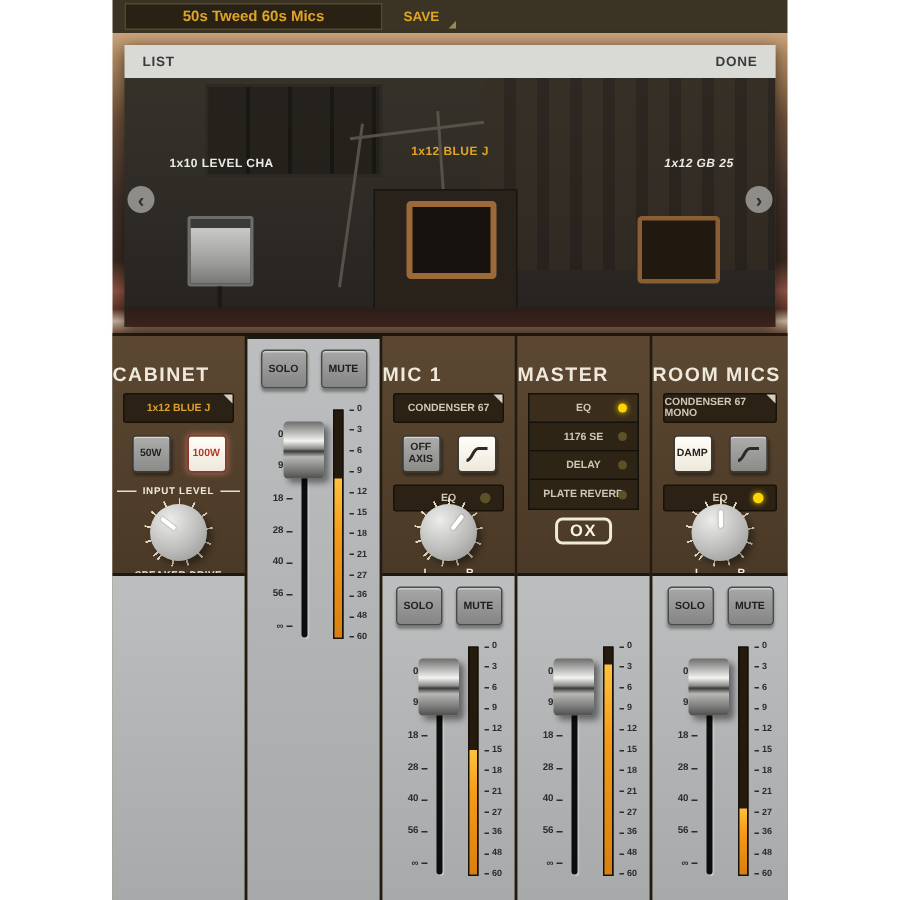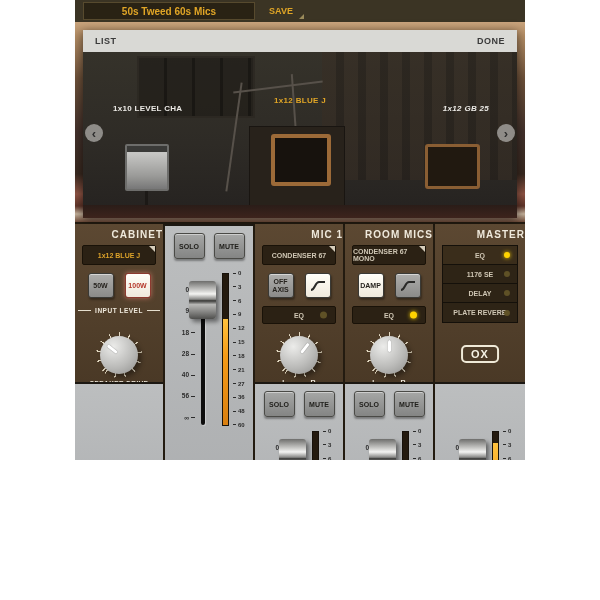--- a/index.html
+++ b/index.html
@@ -1,17 +1,17 @@
 <!DOCTYPE html>
 <html><head>
 <meta charset="utf-8">
 <style>
   * { box-sizing: border-box; margin: 0; padding: 0; }
   html,body { width:600px; height:600px; background:#ffffff; font-family:"Liberation Sans", sans-serif; }
-  .stage { position:relative; width:600px; height:460px; background:#fff; overflow:hidden; }
+  .stage { position:relative; width:600px; height:600px; background:#fff; overflow:hidden; }
   .app { position:absolute; left:75px; top:0; width:450px; height:600px; }
 
   
   .topbar { height:22px; background:#3b3424; display:flex; align-items:stretch; }
   .preset { width:172px; margin:2px 0 2px 8px; background:#292214; border:1px solid #574a2e;
             color:#e0a526; font-size:10px; font-weight:bold; display:flex; align-items:center; justify-content:center; }
   .save { width:52px; position:relative; color:#e0a526; font-size:9px; font-weight:bold;
           display:flex; align-items:center; justify-content:center; }
   .save::after { content:""; position:absolute; right:3px; bottom:3px;
                  border-bottom:5px solid #9a8a5a; border-left:5px solid transparent; }
@@ -58,21 +58,21 @@
          font-size:13px; font-weight:bold; line-height:1; }
   .nav.prev { left:2px; } .nav.next { right:2px; }
 
   
   .mixer { display:flex; height:378px; background:#4f3e29; border-top:2px solid #231b10; }
   .col { width:90px; display:flex; flex-direction:column; border-right:2px solid #231b10; }
   .col:last-child { border-right:none; }
   .col-brown { height:158px; position:relative; background:linear-gradient(#5c4832,#4a3926); }
   .col-gray { flex:1; position:relative; background:linear-gradient(#bcbebf,#a7a9ab); border-top:2px solid #1c1812; }
 
-  .ch-name { margin-top:5px; text-align:right; font-size:10px; font-weight:bold; color:#efe9dc; letter-spacing:1px; }
+  .ch-name { margin-top:18px; text-align:left; font-size:13px; font-weight:bold; color:#efe9dc; letter-spacing:1px; }
   .dd { position:relative; margin:5px 7px 0; height:20px; background:#2b2114; border:1px solid #191208; border-radius:2px;
         display:flex; align-items:center; justify-content:center; font-size:7px; font-weight:bold; color:#cfc6b4; }
   .dd.gold { color:#dca22a; }
   .dd::after { content:""; position:absolute; top:0; right:0; border-top:6px solid #d6cdbb; border-left:6px solid transparent; }
 
   .btn-row { display:flex; justify-content:center; gap:11px; margin-top:8px; }
   .sq-btn { width:26px; height:25px; border-radius:3px; border:1px solid #3a3a36; color:#26231e;
             background:linear-gradient(#adadab,#8b8b89); font-size:7px; font-weight:bold; text-align:center;
             display:flex; align-items:center; justify-content:center; line-height:1.05;
             box-shadow:inset 0 1px 0 rgba(255,255,255,.5), 1px 2px 2px rgba(0,0,0,.35); }
@@ -301,20 +301,77 @@
                 <span>36</span>
                 <span>48</span>
                 <span>60</span>
               </div>
         </div>
       </div>
     </div>
 
     <div class="col">
       <div class="col-brown">
+        <div class="ch-name">MASTER</div>
+        <div class="fx-list">
+          <div class="fx-row active">
+            <span>EQ</span>
+            <span class="dot on"></span>
+          </div>
+          <div class="fx-row">
+            <span>1176 SE</span>
+            <span class="dot"></span>
+          </div>
+          <div class="fx-row">
+            <span>DELAY</span>
+            <span class="dot"></span>
+          </div>
+          <div class="fx-row">
+            <span>PLATE REVERB</span>
+            <span class="dot"></span>
+          </div>
+        </div>
+        <div class="ox">OX</div>
+      </div>
+      <div class="col-gray">
+        <div class="fader">
+          <div class="fscale">
+                <span>0</span>
+                <span>9</span>
+                <span>18</span>
+                <span>28</span>
+                <span>40</span>
+                <span>56</span>
+                <span>∞</span>
+              </div>
+          <div class="ftrack"></div>
+          <div class="fknob"></div>
+          <div class="meter">
+            <div class="meter-fill" style="height: 93%;"></div>
+          </div>
+          <div class="mscale">
+                <span>0</span>
+                <span>3</span>
+                <span>6</span>
+                <span>9</span>
+                <span>12</span>
+                <span>15</span>
+                <span>18</span>
+                <span>21</span>
+                <span>27</span>
+                <span>36</span>
+                <span>48</span>
+                <span>60</span>
+              </div>
+        </div>
+      </div>
+    </div>
+
+    <div class="col">
+      <div class="col-brown">
         <div class="ch-name">ROOM MICS</div>
         <div class="dd">CONDENSER 67 MONO</div>
         <div class="btn-row">
           <div class="sq-btn on">DAMP</div>
           <div class="sq-btn">
             <svg width="18" height="15" viewBox="0 0 18 15">
               <path d="M2,12 C6,12 6,4 10,4 L16,4" fill="none" stroke="#2a2a28" stroke-width="2"></path>
             </svg>
           </div>
         </div>
@@ -363,72 +420,15 @@
                 <span>21</span>
                 <span>27</span>
                 <span>36</span>
                 <span>48</span>
                 <span>60</span>
               </div>
         </div>
       </div>
     </div>
 
-    <div class="col">
-      <div class="col-brown">
-        <div class="ch-name">MASTER</div>
-        <div class="fx-list">
-          <div class="fx-row active">
-            <span>EQ</span>
-            <span class="dot on"></span>
-          </div>
-          <div class="fx-row">
-            <span>1176 SE</span>
-            <span class="dot"></span>
-          </div>
-          <div class="fx-row">
-            <span>DELAY</span>
-            <span class="dot"></span>
-          </div>
-          <div class="fx-row">
-            <span>PLATE REVERB</span>
-            <span class="dot"></span>
-          </div>
-        </div>
-        <div class="ox">OX</div>
-      </div>
-      <div class="col-gray">
-        <div class="fader">
-          <div class="fscale">
-                <span>0</span>
-                <span>9</span>
-                <span>18</span>
-                <span>28</span>
-                <span>40</span>
-                <span>56</span>
-                <span>∞</span>
-              </div>
-          <div class="ftrack"></div>
-          <div class="fknob"></div>
-          <div class="meter">
-            <div class="meter-fill" style="height: 93%;"></div>
-          </div>
-          <div class="mscale">
-                <span>0</span>
-                <span>3</span>
-                <span>6</span>
-                <span>9</span>
-                <span>12</span>
-                <span>15</span>
-                <span>18</span>
-                <span>21</span>
-                <span>27</span>
-                <span>36</span>
-                <span>48</span>
-                <span>60</span>
-              </div>
-        </div>
-      </div>
-    </div>
-
   </div>
 </div>
 </div>
 
 </body></html>

